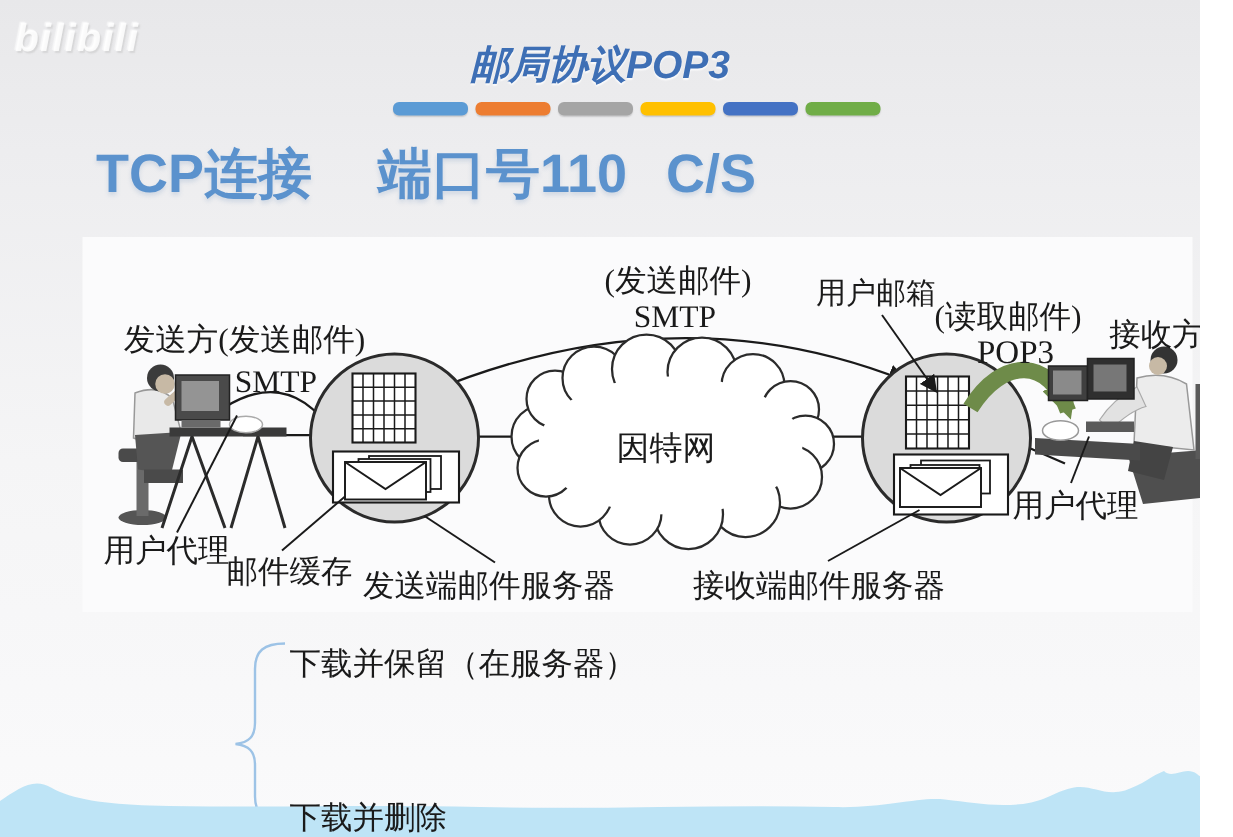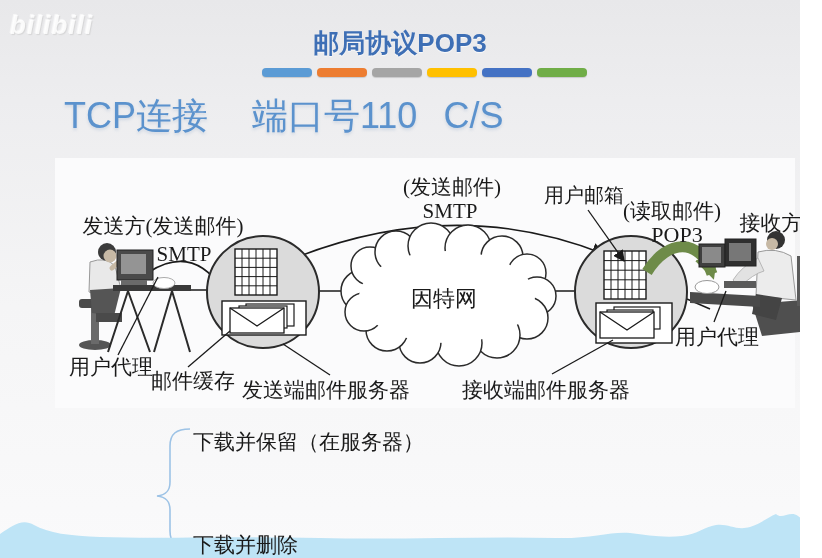--- a/index.html
+++ b/index.html
@@ -12,30 +12,31 @@
     position:absolute; left:10px; top:10px;
     font-size:26px; font-weight:bold; font-style:italic;
     color:rgba(255,255,255,0.85);
     text-shadow:1px 1px 1px rgba(190,190,190,0.45), -1px -1px 1px rgba(255,255,255,0.7);
     letter-spacing:1px;
   }
   .title{
     position:absolute; left:0; right:0; top:26px;
     text-align:center; font-size:26px; font-weight:bold; color:#3e6fb5;
     text-shadow:0 1px 1px rgba(255,255,255,0.8);
+    font-style:italic;
   }
   .dashes{
     position:absolute; left:262px; top:68px;
     display:flex; gap:5px;
   }
   .dash{ width:50px; height:9px; border-radius:4px; display:inline-block;
     box-shadow:0 1px 1px rgba(0,0,0,0.15);}
   .subtitle{
     position:absolute; left:64px; top:92px;
-    font-size:36px; font-weight:normal; color:#5b92cd;
+    font-size:36px; font-weight:bold; color:#5b92cd;
     text-shadow:0 2px 3px rgba(120,150,190,0.25);
     white-space:nowrap;
   }
   .subtitle .seg2{margin-left:44px;}
   .subtitle .seg3{margin-left:26px;}
   svg text{ font-family:"Liberation Serif","DejaVu Serif",serif; fill:#1a1a1a; }
   .mode-heading{
     position:absolute; left:5px; top:480px;
     font-size:22px; font-weight:bold; color:#111;
   }

